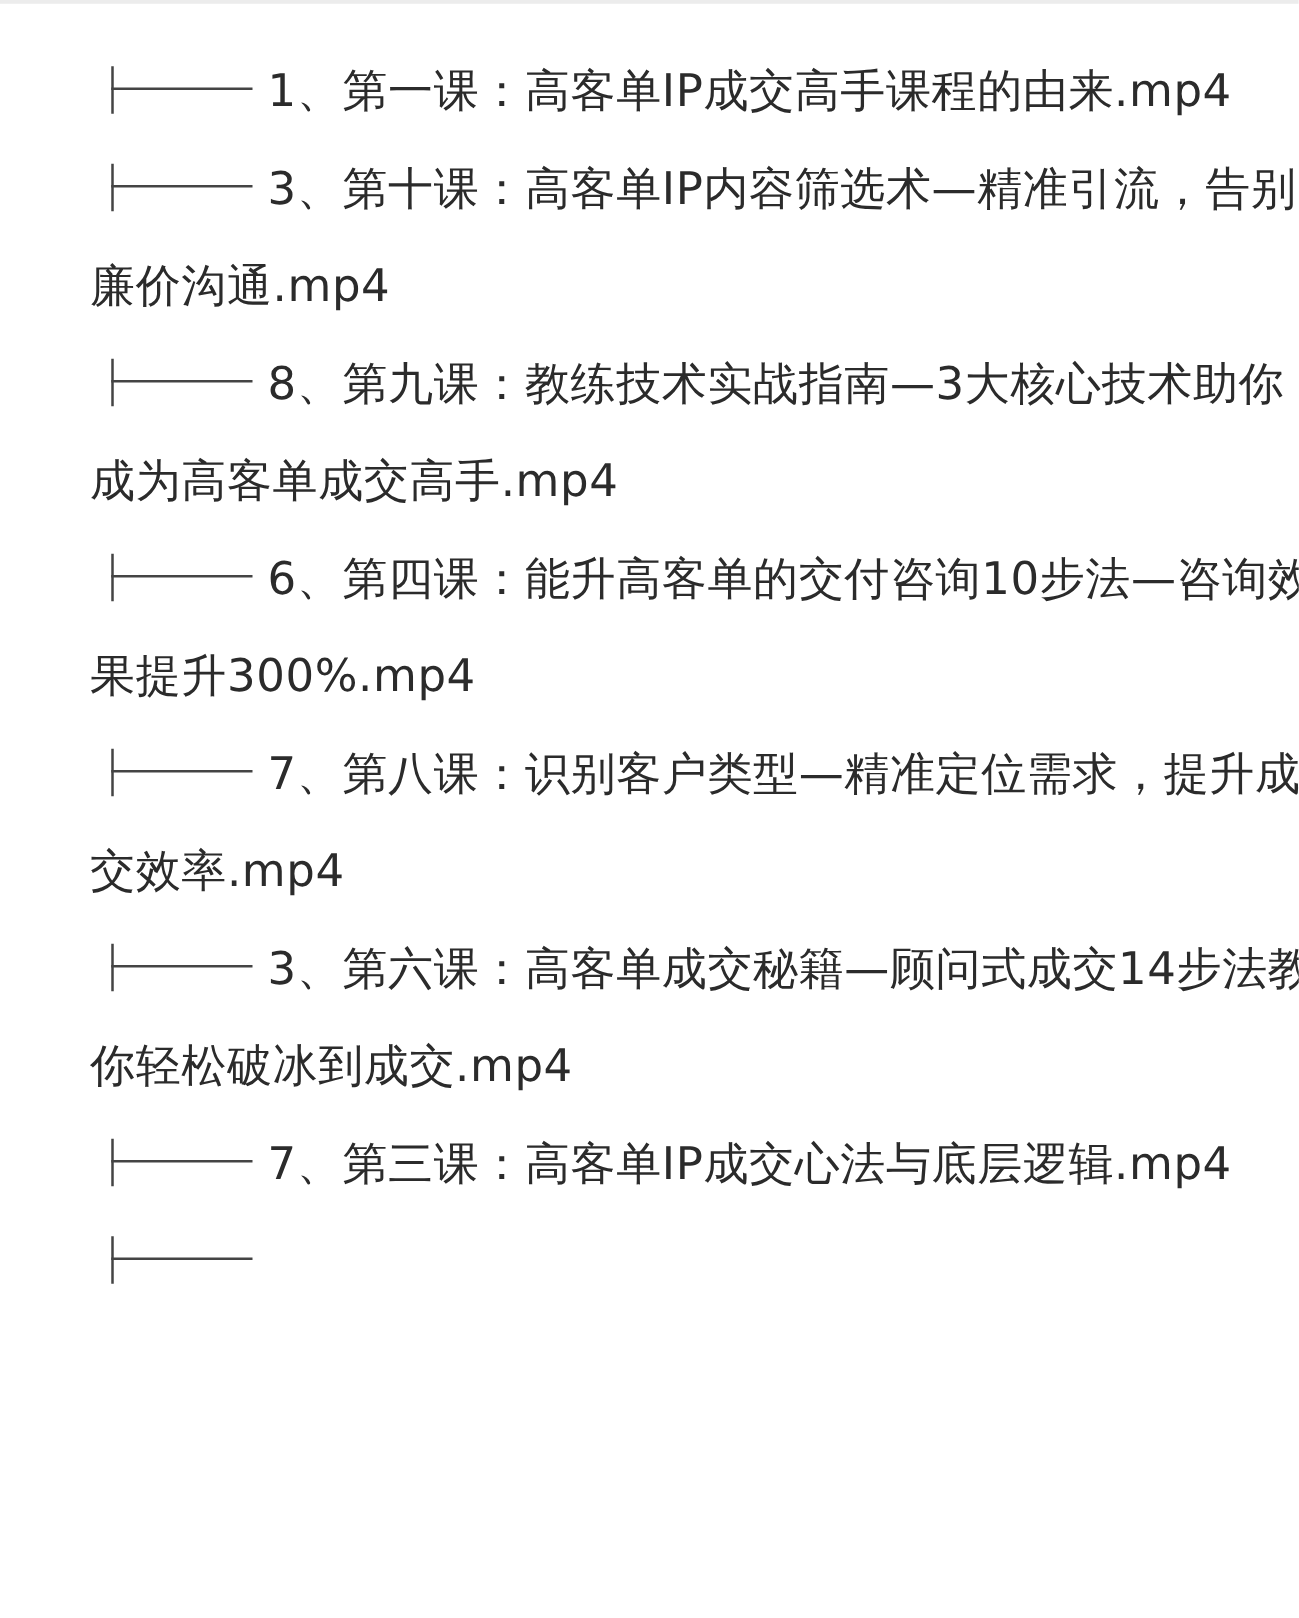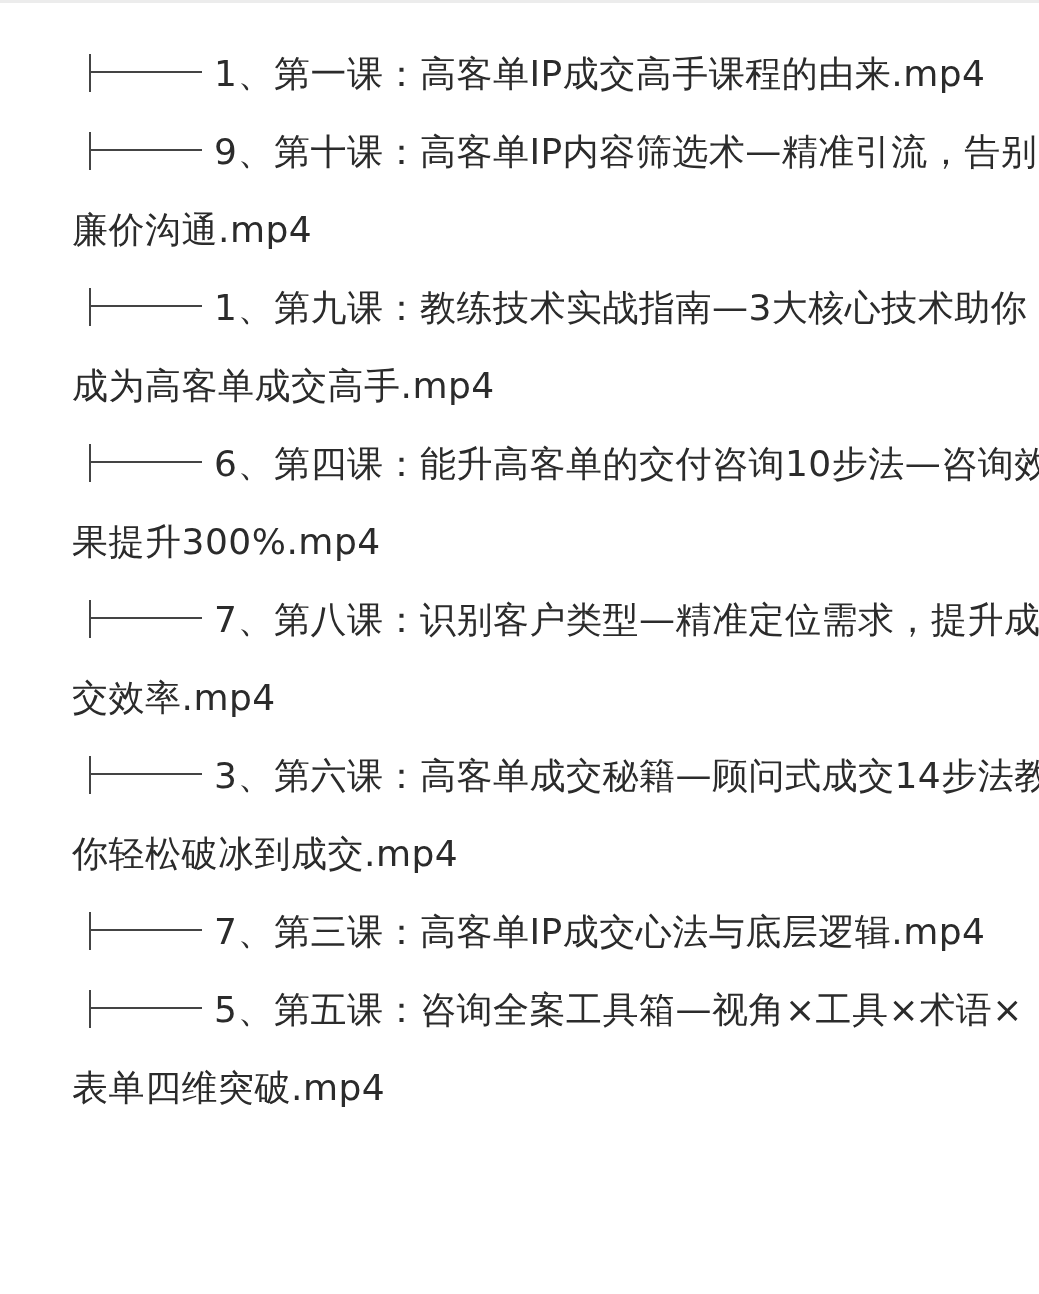--- a/index.html
+++ b/index.html
@@ -60,33 +60,33 @@
 </head>
 <body>
 
 <div class="top-strip"></div>
 
 <div class="doc">
   <div class="entry">
     <span class="tree-branch"><span class="vbar"></span><span class="hbar"></span></span><span>1、第一课：高客单IP成交高手课程的由来.mp4</span>
   </div>
   <div class="entry">
-    <span class="tree-branch"><span class="vbar"></span><span class="hbar"></span></span><span>9、第十课：高客单IP内容筛选术—精准引流，告别廉价沟通.mp4</span>
+    <span class="tree-branch"><span class="vbar"></span><span class="hbar"></span></span><span>3、第十课：高客单IP内容筛选术—精准引流，告别廉价沟通.mp4</span>
   </div>
   <div class="entry">
-    <span class="tree-branch"><span class="vbar"></span><span class="hbar"></span></span><span>1、第九课：教练技术实战指南—3大核心技术助你成为高客单成交高手.mp4</span>
+    <span class="tree-branch"><span class="vbar"></span><span class="hbar"></span></span><span>8、第九课：教练技术实战指南—3大核心技术助你成为高客单成交高手.mp4</span>
   </div>
   <div class="entry">
     <span class="tree-branch"><span class="vbar"></span><span class="hbar"></span></span><span>6、第四课：能升高客单的交付咨询10步法—咨询效果提升300%.mp4</span>
   </div>
   <div class="entry">
     <span class="tree-branch"><span class="vbar"></span><span class="hbar"></span></span><span>7、第八课：识别客户类型—精准定位需求，提升成交效率.mp4</span>
   </div>
   <div class="entry">
     <span class="tree-branch"><span class="vbar"></span><span class="hbar"></span></span><span>3、第六课：高客单成交秘籍—顾问式成交14步法教你轻松破冰到成交.mp4</span>
   </div>
   <div class="entry">
     <span class="tree-branch"><span class="vbar"></span><span class="hbar"></span></span><span>7、第三课：高客单IP成交心法与底层逻辑.mp4</span>
   </div>
   <div class="entry">
-    <span class="tree-branch"><span class="vbar"></span><span class="hbar"></span></span><span>5、第五课：咨询全案工具箱—视角×工具×术语×表单四维突破.mp4</span>
+    <span class="tree-branch"><span class="vbar"></span><span class="hbar"></span></span>
   </div>
 </div>
 
 </body></html>

